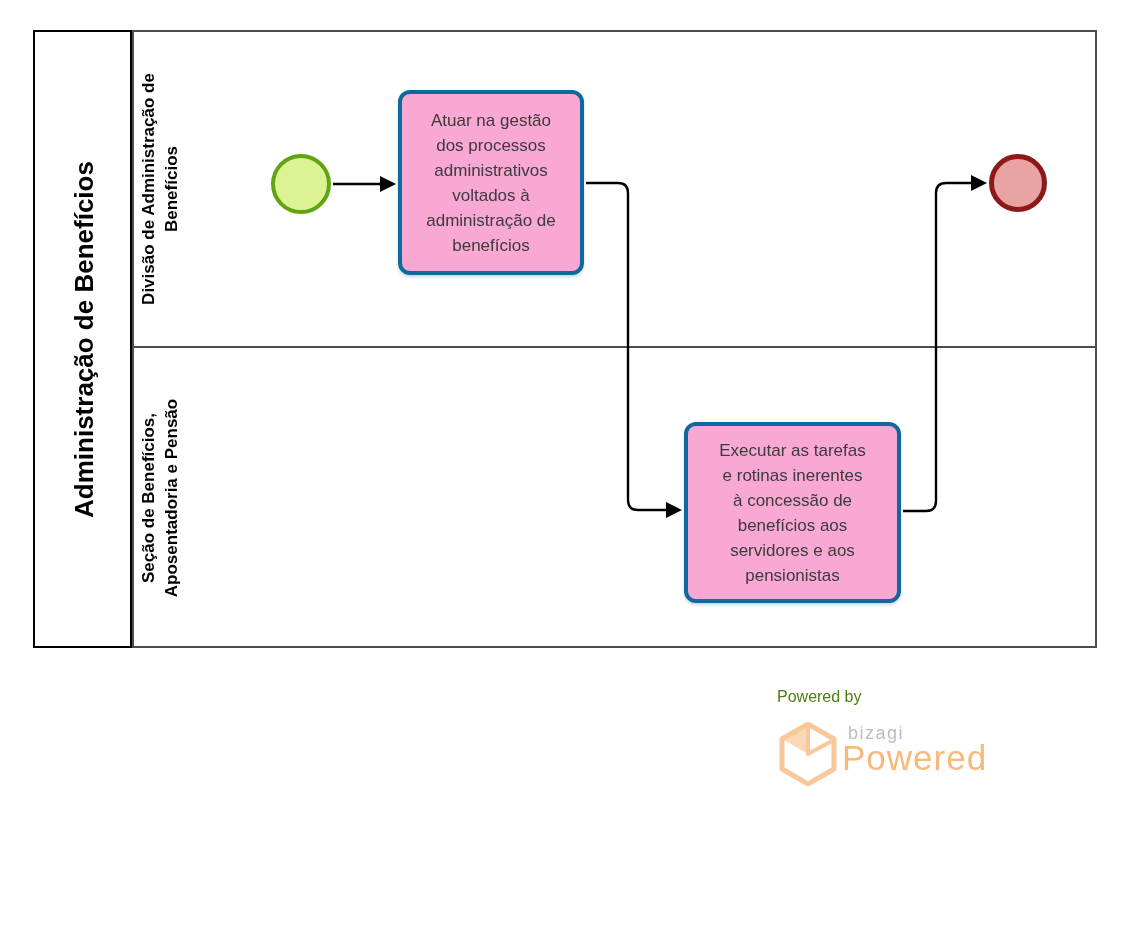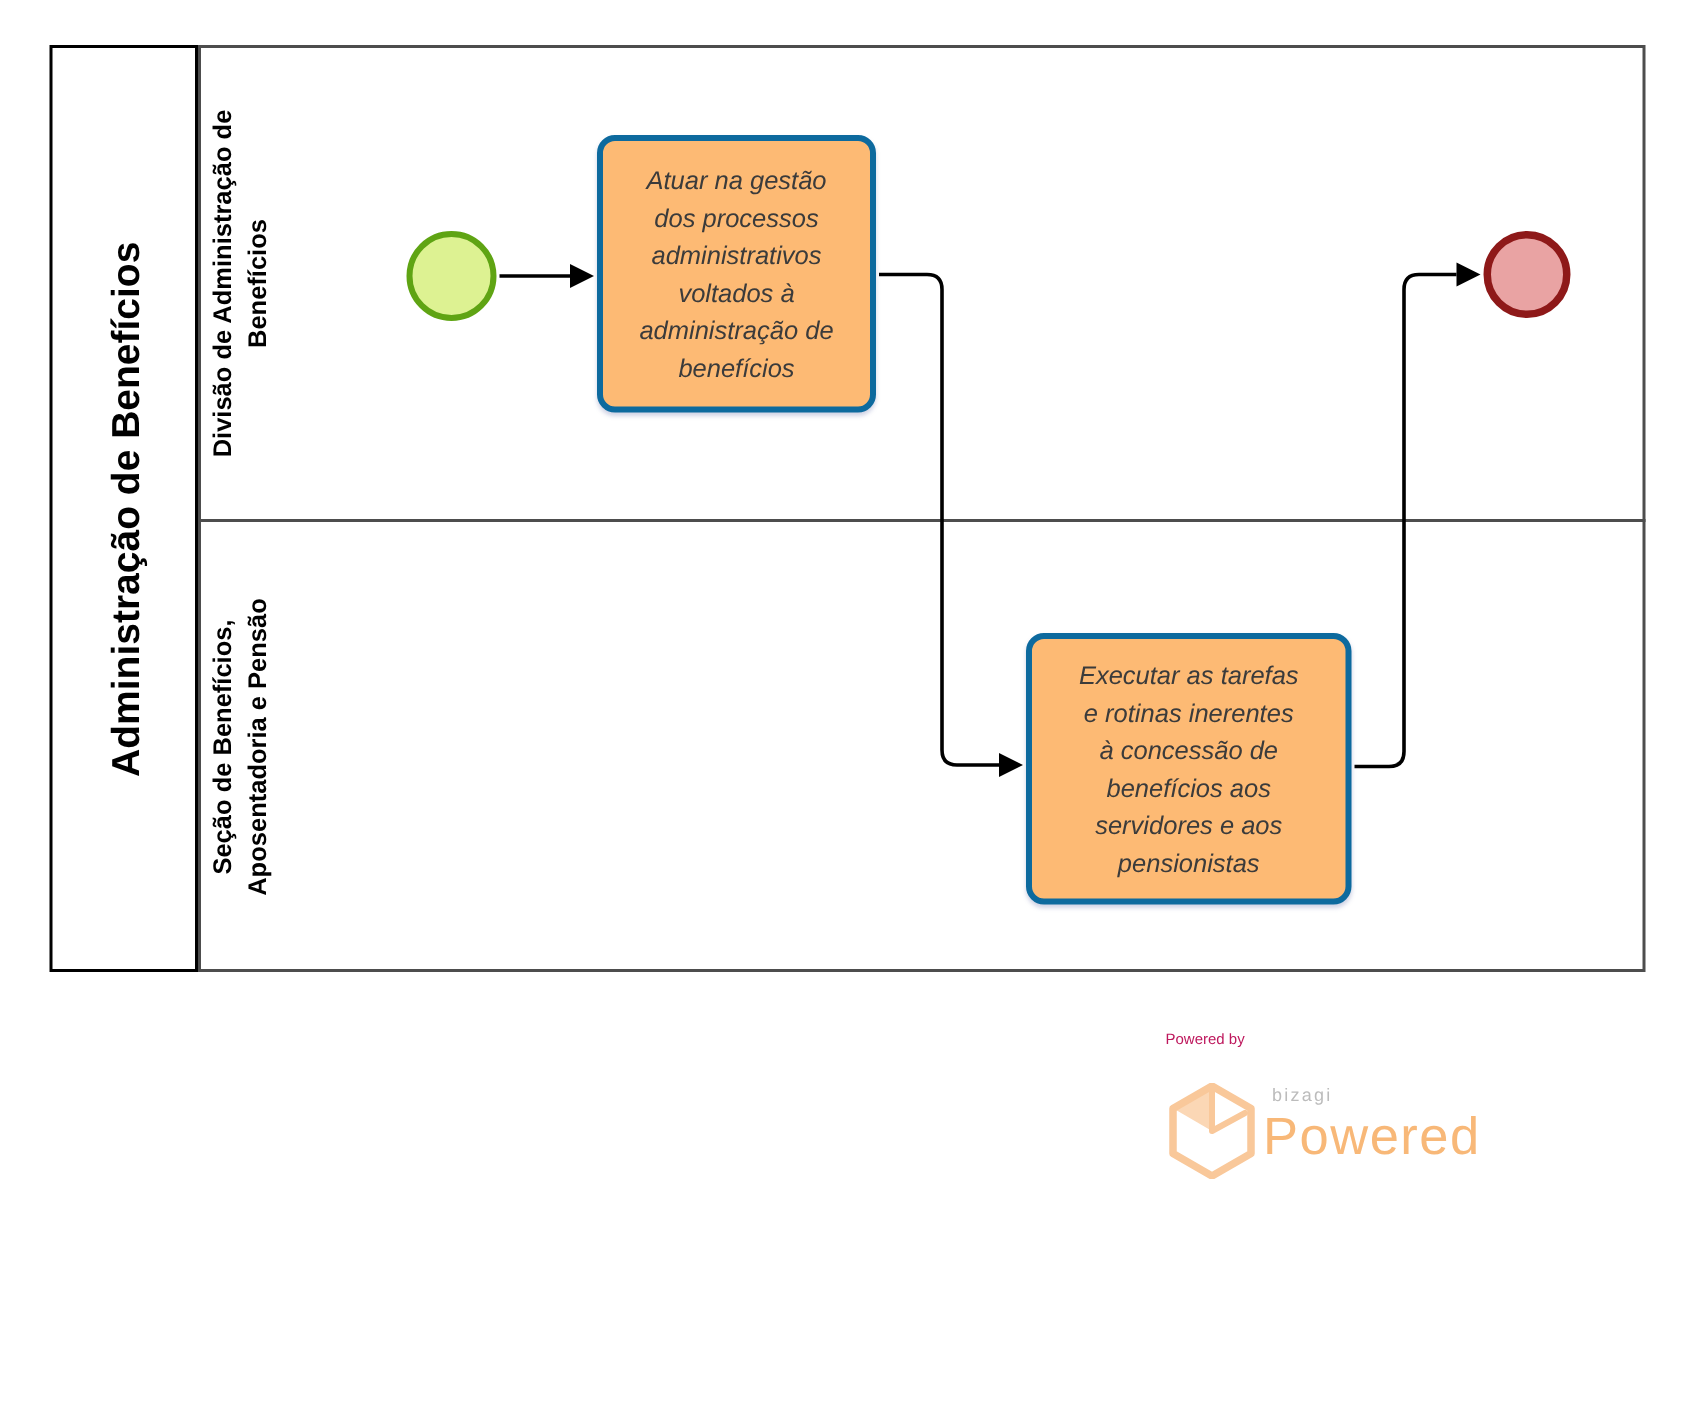--- a/index.html
+++ b/index.html
@@ -19,42 +19,42 @@
     transform:rotate(-90deg);text-align:center;color:#000;font-weight:bold;
     white-space:pre-line;}
   .pool-label{left:-224px;top:292px;width:614px;height:95px;
     font-size:26px;line-height:32px;}
   .lane-label{font-size:17px;line-height:23px;}
   .lane-label-1{left:3px;top:160px;width:314px;height:58px;}
   .lane-label-2{left:12px;top:469px;width:296px;height:58px;}
 
   
   .task{position:absolute;box-sizing:border-box;border:4px solid #0d6a9e;
-    border-radius:12px;background:#fdba74;display:flex;align-items:center;
+    border-radius:12px;background:#f9a8d4;display:flex;align-items:center;
     justify-content:center;text-align:center;color:#3b3b3b;font-size:17px;
     line-height:25px;white-space:pre-line;
-    box-shadow:0 2px 3px rgba(120,130,180,0.35);font-style:italic;}
+    box-shadow:0 2px 3px rgba(120,130,180,0.35);}
   .task-1{left:398px;top:90px;width:186px;height:185px;}
   .task-2{left:684px;top:422px;width:217px;height:181px;}
 
   .event{position:absolute;box-sizing:border-box;border-radius:50%;}
   .start-event{left:271px;top:154px;width:60px;height:60px;
     border:4px solid #5fa413;background:#ddf292;}
   .end-event{left:989px;top:154px;width:58px;height:58px;
     border:5px solid #8e1919;background:#e9a3a3;}
 
   .flows{position:absolute;left:0;top:0;pointer-events:none;}
   .flow-line{fill:none;stroke:#000000;stroke-width:2.4px;}
   .flow-arrow{fill:#000000;stroke:none;}
 
   
-  .powered-by{position:absolute;left:777px;top:688px;font-size:10px;
-    color:#be185d;}
+  .powered-by{position:absolute;left:777px;top:688px;font-size:16px;
+    color:#4d7c0f;}
   .brand-icon{position:absolute;left:778px;top:722px;}
-  .brand-name{position:absolute;left:848px;top:723px;font-size:12px;
+  .brand-name{position:absolute;left:848px;top:723px;font-size:18px;
     color:#bcbcbc;letter-spacing:1.5px;}
   .product-name{position:absolute;left:842px;top:738px;font-size:35px;
     color:#f8b878;letter-spacing:1px;}
 </style>
 </head>
 <body>
 
 <div class="canvas">
 
   <div class="pool-header"></div>

